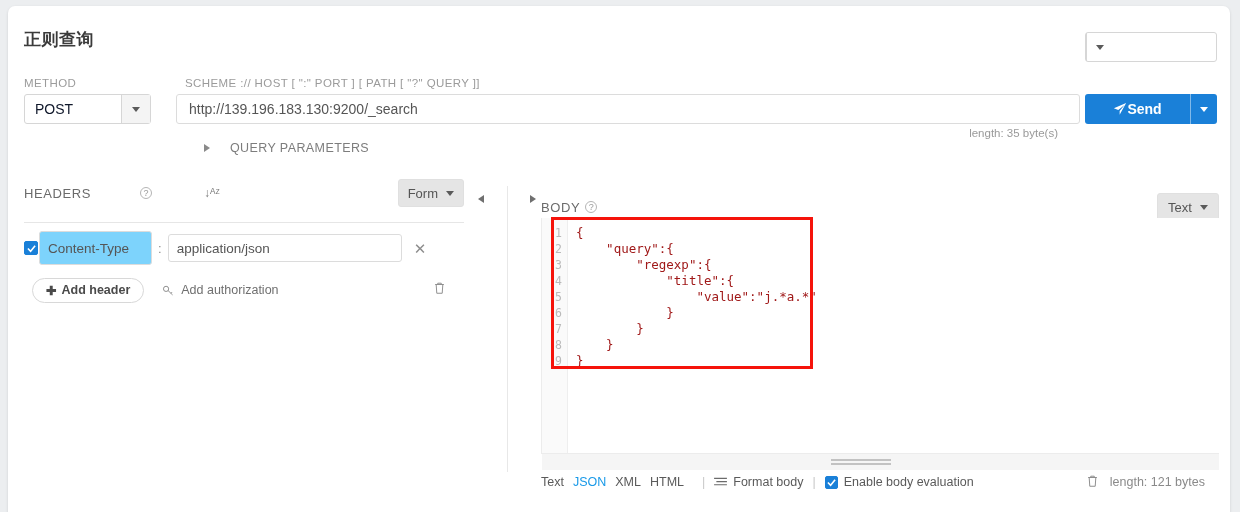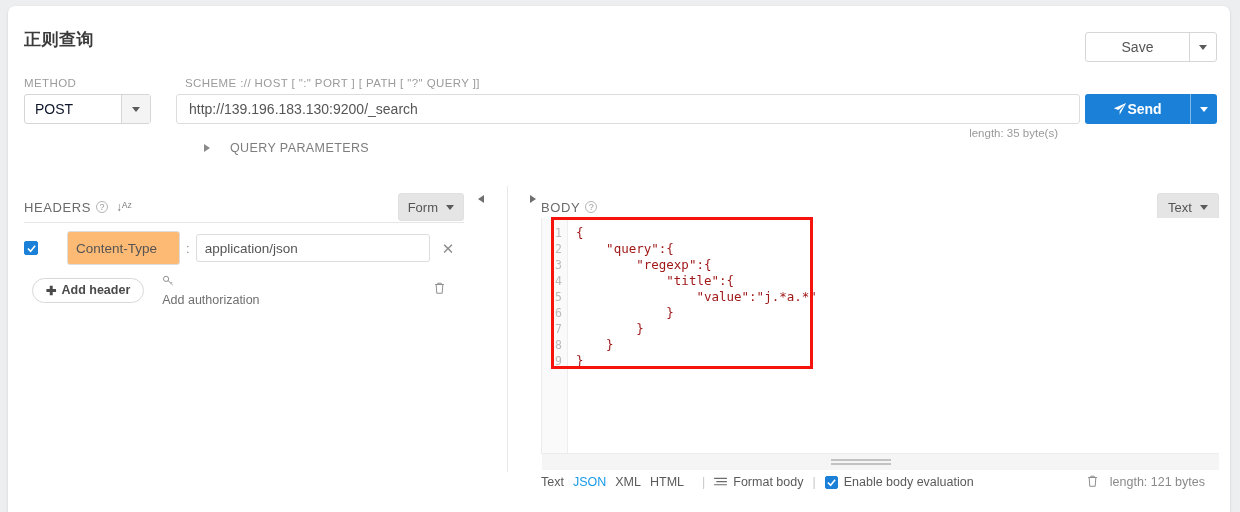--- a/index.html
+++ b/index.html
@@ -105,21 +105,21 @@
   }
   .tri-r { width: 0; height: 0; border-top: 4.5px solid transparent;
            border-bottom: 4.5px solid transparent; border-left: 6px solid #8a8a8a; }
   .tri-l { width: 0; height: 0; border-top: 4.5px solid transparent;
            border-bottom: 4.5px solid transparent; border-right: 6px solid #6f6f6f; }
 
   
   .pane-hdr-row {
     position: absolute; display: flex; align-items: center;
   }
-  #headers-hdr { left: 16px; top: 185px; width: 440px; height: 32px; }
+  #headers-hdr { left: 16px; top: 171px; width: 440px; height: 32px; gap: 44px; }
   #body-hdr    { left: 533px; top: 185px; width: 678px; height: 32px; }
 
   .pane-title {
     font-size: 13px; color: #6b6b6b; letter-spacing: .6px;
   }
   .qmark {
     display: inline-block; width: 12px; height: 12px;
     border: 1px solid #b5b5b5; border-radius: 50%;
     font-size: 9px; line-height: 11px; text-align: center;
     color: #9a9a9a; margin-left: 5px; vertical-align: 2px;
@@ -155,22 +155,22 @@
     display: flex; align-items: center;
   }
   .cb {
     width: 14px; height: 14px; border-radius: 2px;
     background: #1a80d8; border: 1px solid #1a80d8;
     display: flex; align-items: center; justify-content: center;
     cursor: pointer; flex: none;
   }
   .cb svg { display: block; }
   .hdr-key {
-    margin-left: 29px; width: 113px; height: 28px;
-    border: 1px solid #dcdcdc; border-radius: 3px; background: #fdba74;
+    margin-left: 1px; width: 113px; height: 28px;
+    border: 1px solid #dcdcdc; border-radius: 3px; background: #7dd3fc;
     font-size: 13.5px; color: #555; padding: 16px 8px; font-family: inherit;
     outline: none;
   }
   .colon { margin: 0 6px; font-size: 13px; color: #8d8d8d; }
   .hdr-val {
     width: 234px; height: 28px;
     border: 1px solid #dcdcdc; border-radius: 3px; background: #fff;
     font-size: 13.5px; color: #555; padding: 0 8px; font-family: inherit;
     outline: none;
   }
@@ -184,22 +184,22 @@
     width: 432px; height: 26px;
     display: flex; align-items: center;
   }
   .pill {
     height: 25px; padding: 0 13px;
     border: 1px solid #d8d8d8; border-radius: 13px; background: #fff;
     display: flex; align-items: center; gap: 5px;
     font-size: 12.5px; color: #4a4a4a; cursor: pointer; font-weight: bold;
   }
   .auth-link {
-    margin-left: 18px; display: flex; align-items: flex-start; gap: 6px;
-    font-size: 12.5px; color: #6f6f6f; cursor: pointer; flex-direction: column;
+    margin-left: 18px; display: flex; align-items: flex-end; gap: 6px;
+    font-size: 12.5px; color: #6f6f6f; cursor: pointer;
   }
   .trash-h { margin-left: auto; margin-right: 18px; color: #8d8d8d; cursor: pointer; }
 
   
   .editor {
     position: absolute; left: 533px; top: 212px;
     width: 678px; height: 236px;
     background: #fff; border-left: 1px solid #ececec;
   }
   .gutter {
@@ -260,21 +260,20 @@
   }
 </style>
 </head>
 <body>
 
 <div class="card">
 
   <div class="title">正则查询</div>
 
   <div class="save-btn">
-    <div class="lab">Save</div>
     <div class="split-arrow">
       <span class="caret"></span>
     </div>
   </div>
 
   <div class="lbl" id="lbl-method">METHOD</div>
   <div class="method-wrap">
     <div class="method-val">POST</div>
     <div class="method-arrow">
       <span class="caret"></span>

